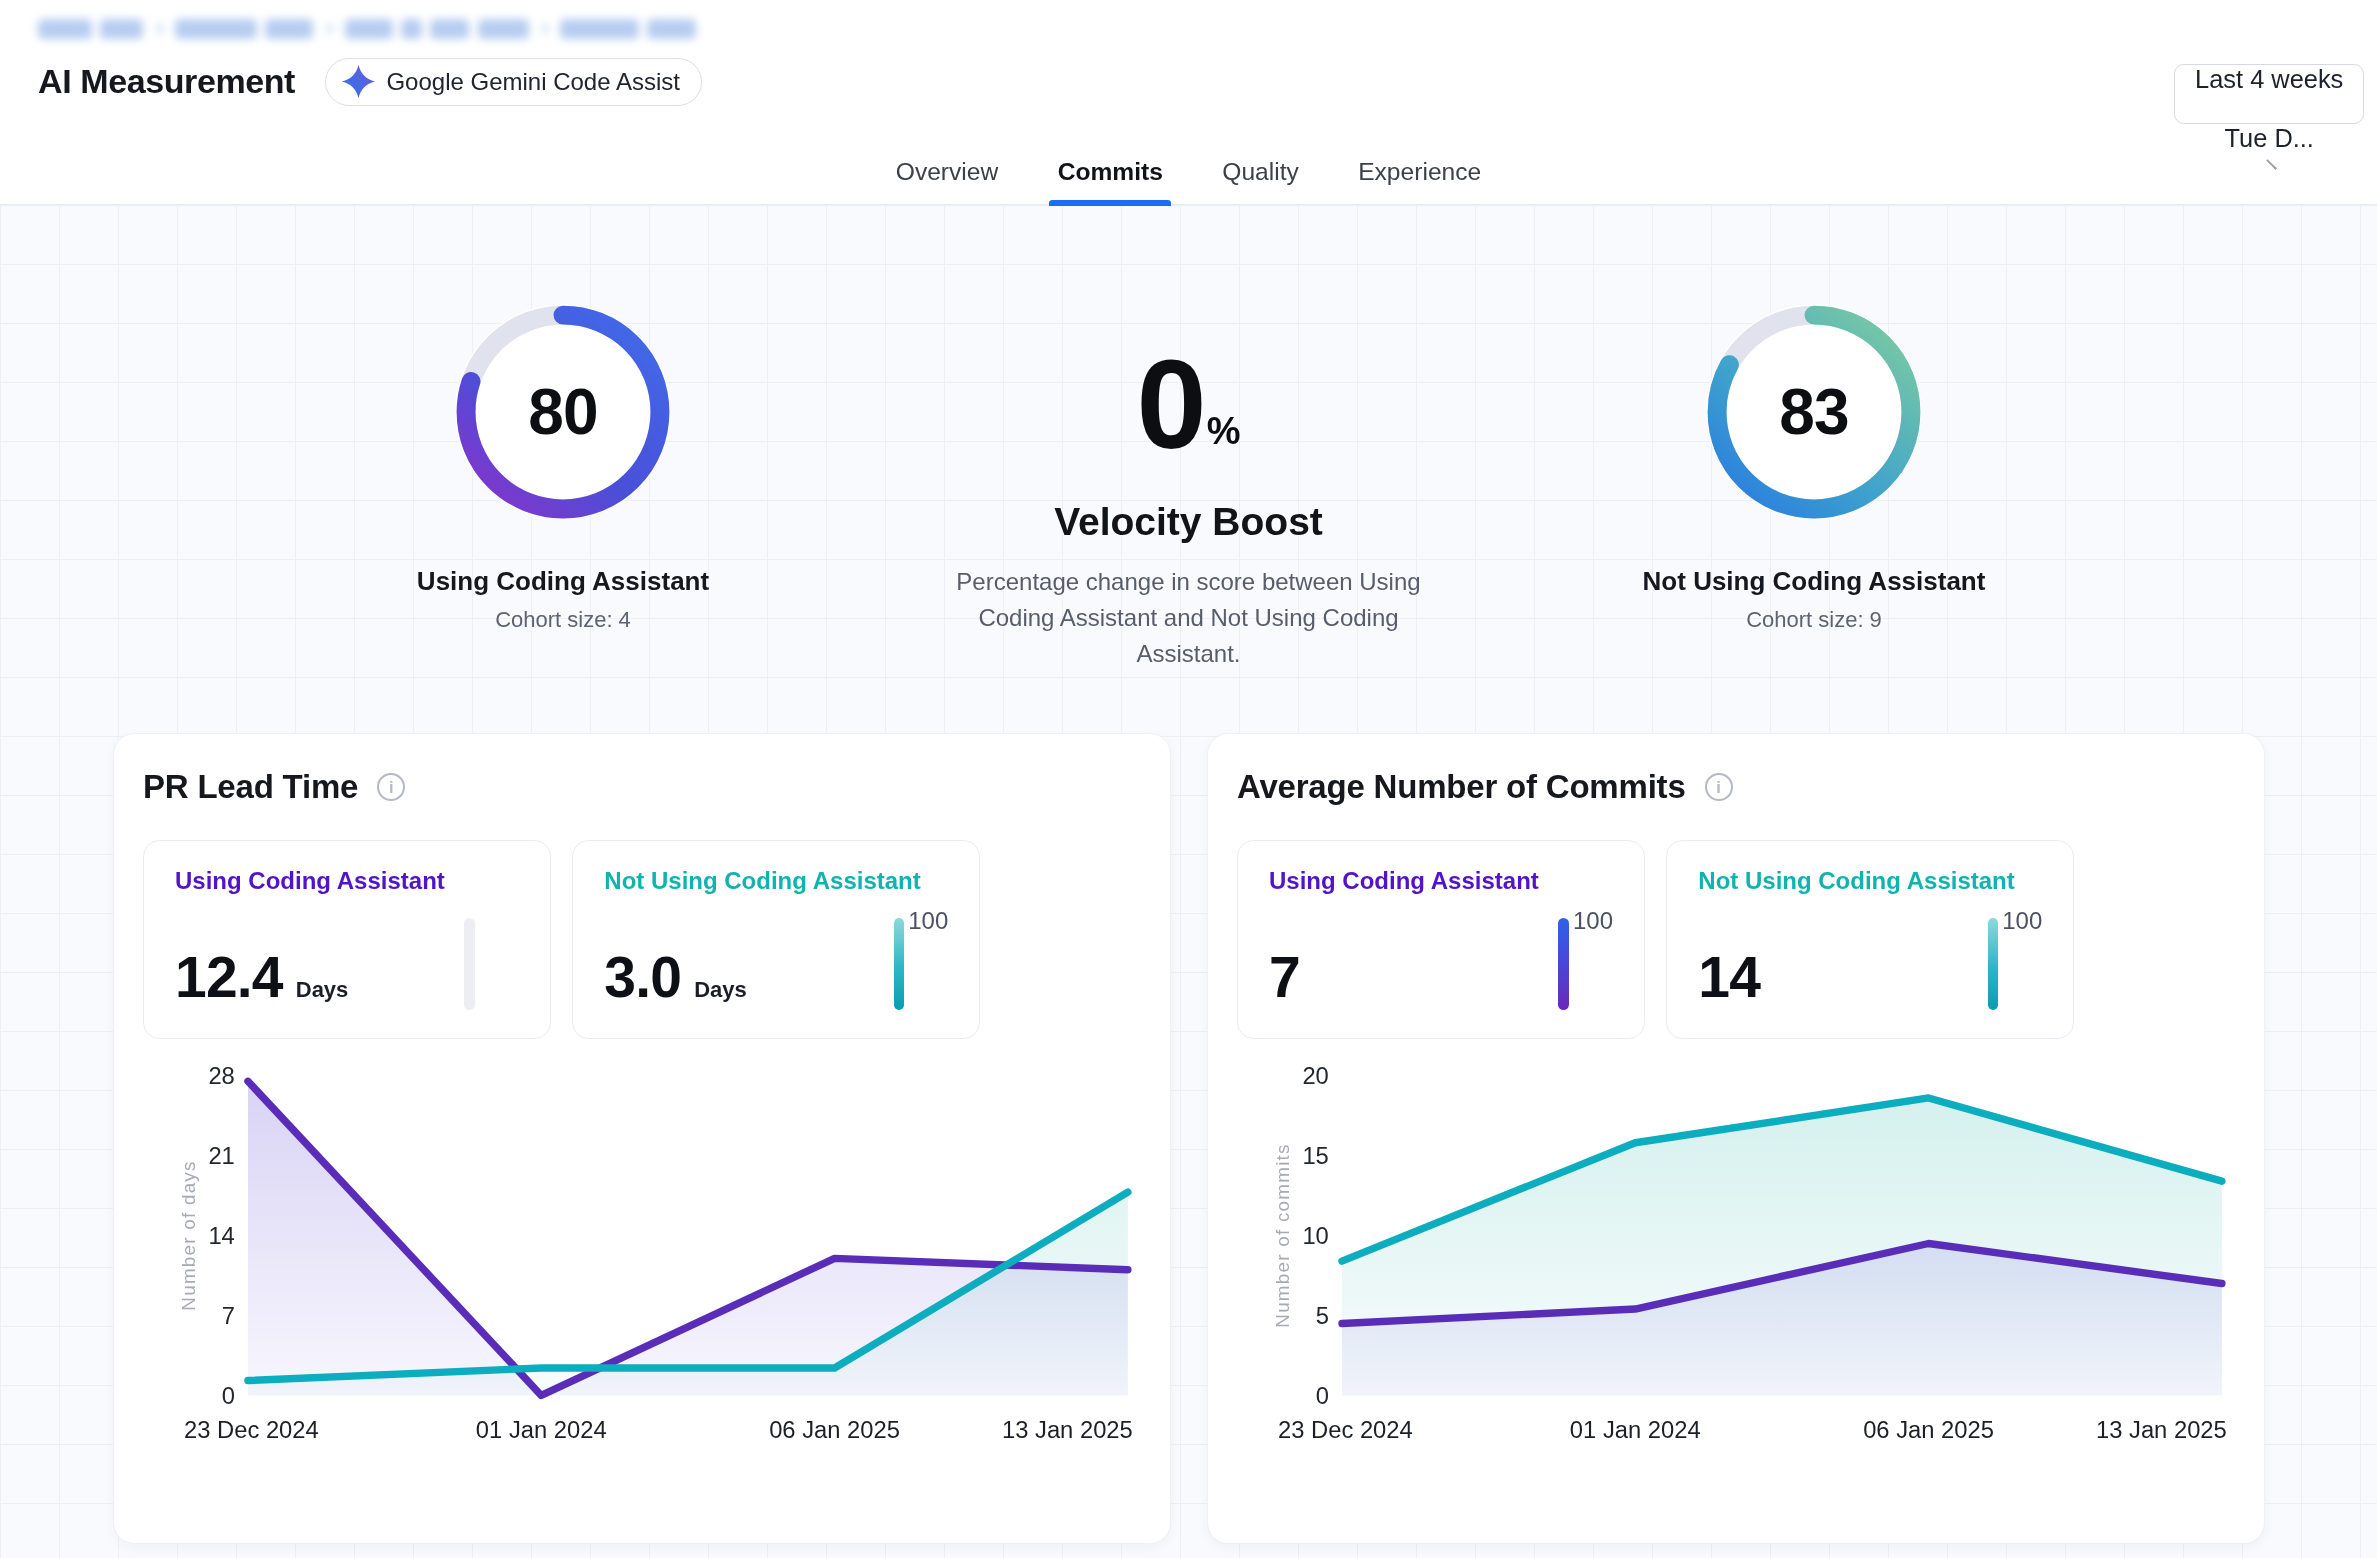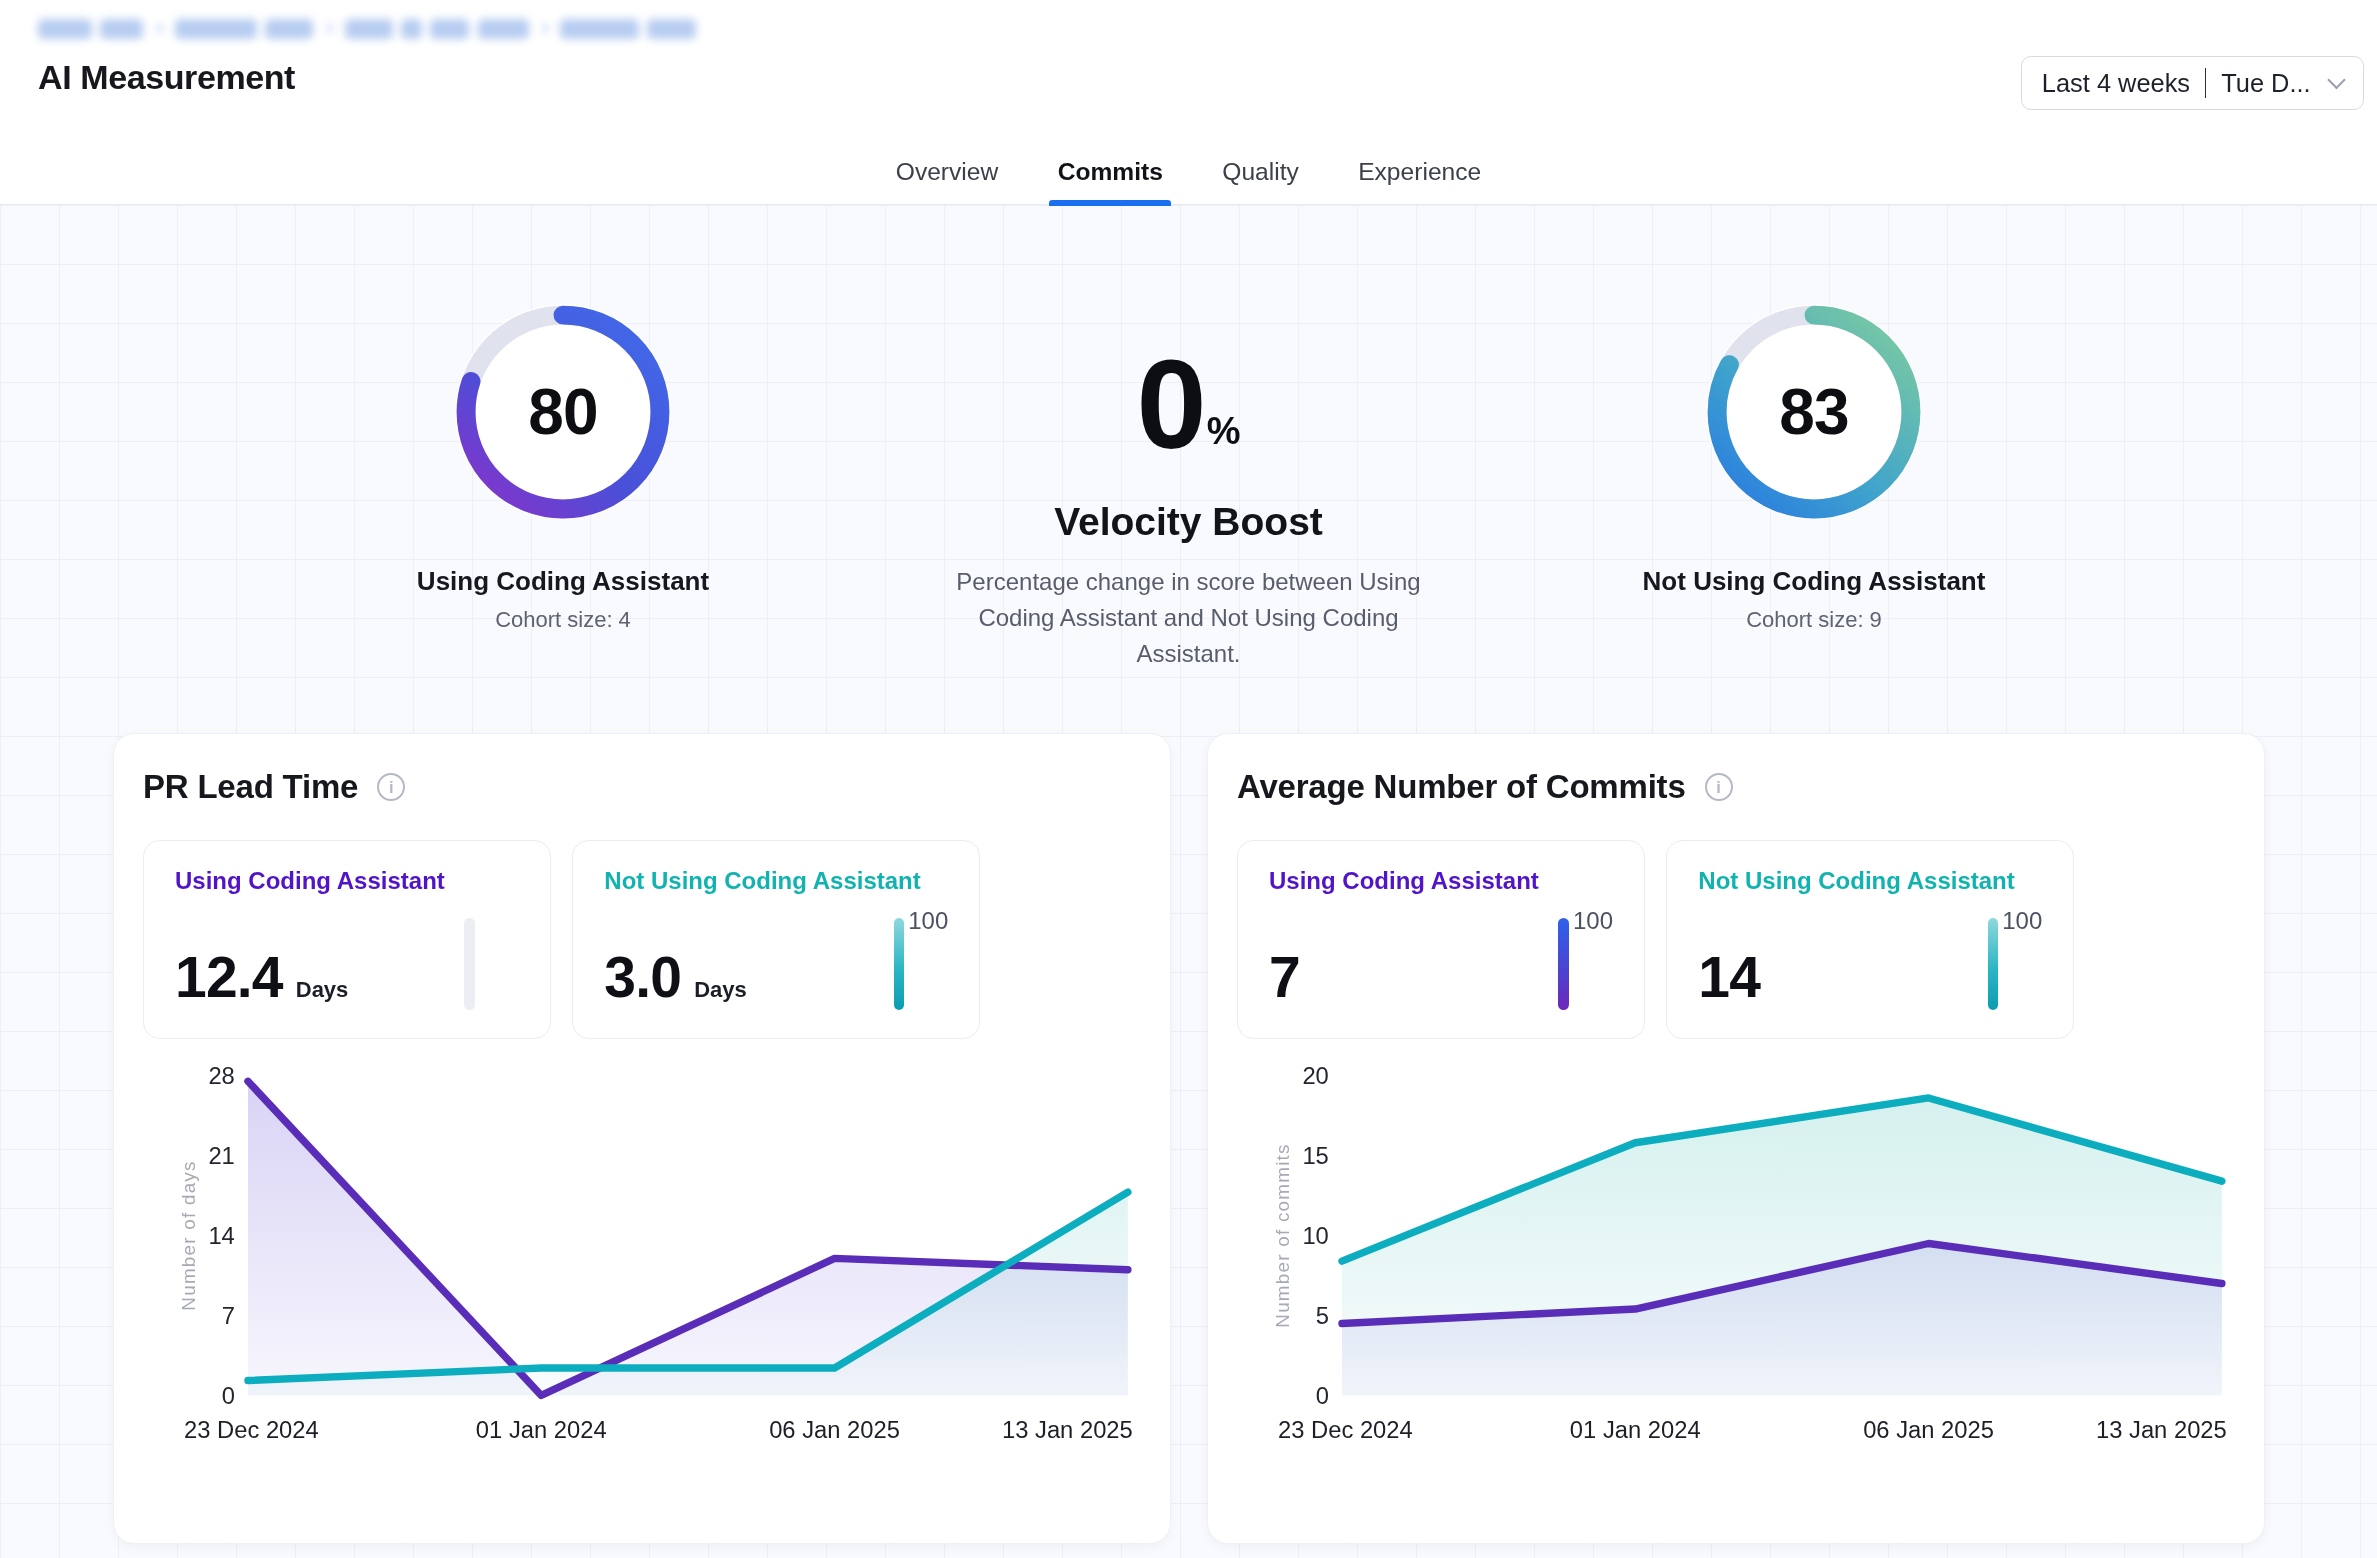--- a/index.html
+++ b/index.html
@@ -16,24 +16,24 @@
   .crumb-word { display:inline-block; height:19.7px; border-radius:4.9px; background:#b7cdf1; margin-right:8.2px; }
   .crumb-sep { color:#9db9ea; font-size:21.3px; margin:0 11.5px 0 4.9px; font-weight:700; }
   .title-row { display:flex; align-items:center; margin-top:14.8px; }
   .page-title { font-size:34px; font-weight:700; letter-spacing:-0.4px; color:#16181d; }
   .badge {
     display:flex; align-items:center; gap:11.5px; margin-left:29.5px;
     border:1.6px solid #dcdfe8; border-radius:28px; background:#fff;
     height:48px; padding:0 21.3px 0 16.4px; font-size:24px; color:#202530;
   }
   .date-select {
-    position:absolute; right:13px; top:56px;
+    position:absolute; right:13px; top:64px;
     display:flex; align-items:center; gap:14.8px;
     border:1.6px solid #d7dae2; border-radius:9.8px; background:#fff;
-    height:54px; padding:0 19.7px; font-size:25.4px; color:#1d212a;
+    height:60px; padding:0 19.7px; font-size:25.4px; color:#1d212a;flex-direction:column;
   }
   .date-divider { width:1.6px; height:29.5px; background:#2a2e36; }
   .chevron {
     width:13px; height:13px; border-right:2.5px solid #9aa0ac; border-bottom:2.5px solid #9aa0ac;
     transform:rotate(45deg) translate(-2.5px,-2.5px); margin-left:4.9px;
   }
   
   .tabbar {
     background:#fff; height:66px; display:flex; justify-content:center; gap:43px;
     border-bottom:1.6px solid #e8eaf1;
@@ -119,20 +119,35 @@
       <span class="crumb-word" style="width: 48px;"></span>
       <span class="crumb-word" style="width: 21.3px;"></span>
       <span class="crumb-word" style="width: 39px;"></span>
       <span class="crumb-word" style="width: 51px;"></span>
       <span class="crumb-sep">›</span>
       <span class="crumb-word" style="width: 79px;"></span>
       <span class="crumb-word" style="width: 49px;"></span>
     </div>
   <div class="title-row">
     <div class="page-title">AI Measurement</div>
+    <div class="badge">
+      <span style="display:flex;">
+        <svg width="33" height="33" viewBox="0 0 40 40">
+          <defs>
+            <linearGradient id="gemGrad" x1="0%" y1="100%" x2="100%" y2="0%">
+              <stop offset="0%" stop-color="#2f74e8"></stop>
+              <stop offset="55%" stop-color="#4e66e0"></stop>
+              <stop offset="100%" stop-color="#7d52d8"></stop>
+            </linearGradient>
+          </defs>
+          <path d="M20 0 C22.5 10.5 29.5 17.5 40 20 C29.5 22.5 22.5 29.5 20 40 C17.5 29.5 10.5 22.5 0 20 C10.5 17.5 17.5 10.5 20 0 Z" fill="url(#gemGrad)"></path>
+        </svg>
+      </span>
+      <span>Google Gemini Code Assist</span>
+    </div>
   </div>
   <div class="date-select">
     <span>Last 4 weeks</span>
     <span class="date-divider"></span>
     <span>Tue D...</span>
     <span class="chevron"></span>
   </div>
 </div>
 
 <div class="tabbar">

